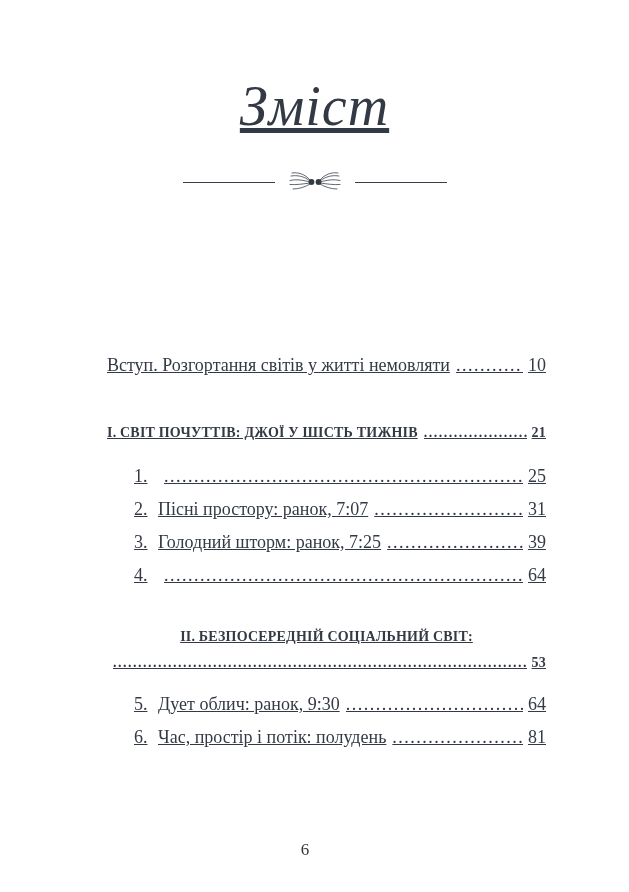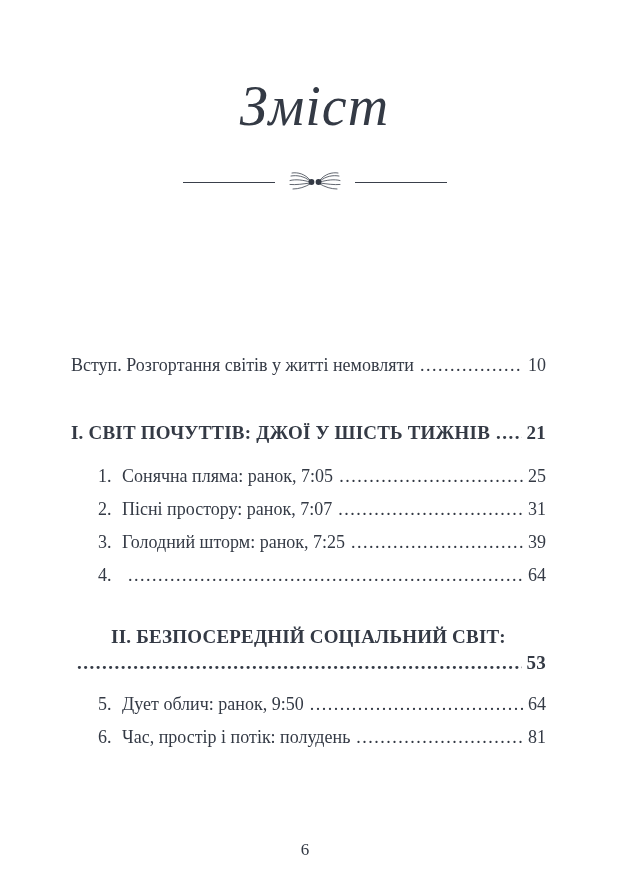--- a/index.html
+++ b/index.html
@@ -4,20 +4,21 @@
 <style>
   html, body { margin: 0; padding: 0; background: #ffffff; }
   .page {
     position: relative;
     width: 629px;
     height: 892px;
     background: #ffffff;
     font-family: "Liberation Serif", serif;
     color: #343a45;
     overflow: hidden;
+    text-decoration: underline;
   }
   .title {
     margin: 0;
     padding-top: 78px;
     text-align: center;
     font-size: 56px;
     line-height: 1;
     font-style: italic;
     font-weight: 400;
     letter-spacing: 1px;
@@ -31,41 +32,41 @@
   }
   .rule {
     display: block;
     width: 92px;
     height: 1px;
     background: #3a404b;
   }
   .ornament-svg { display: block; }
   .toc {
     margin-top: 162px;
-    padding-left: 71px;
+    padding-left: 107px;
     padding-right: 83px;
     font-size: 18px;
     line-height: 23px;
   }
   .row { display: flex; align-items: baseline; }
   .row .label { white-space: nowrap; }
   .leader {
     flex: 1;
     overflow: hidden;
     white-space: nowrap;
     margin: 0 5px 0 6px;
     min-width: 12px;
   }
   .leader::after {
     content: "...................................................................................................";
     letter-spacing: 1.5px;
   }
   .pagenum { flex: none; }
   .intro { margin-bottom: 44px; }
-  .heading { font-size: 19px; font-weight: 700; letter-spacing: 0.2px; line-height: 24px; }
+  .heading { font-size: 14px; font-weight: 700; letter-spacing: 0.2px; line-height: 24px; }
   .heading-row { margin-bottom: 20px; }
   .chapter { margin-bottom: 10px; }
   .chapter .num {
     flex: none;
     margin-left: 27px;
     width: 24px;
   }
   .section2 { margin-top: 36px; margin-bottom: 18px; text-align: center; }
   .section2 .line1 { line-height: 28px; white-space: nowrap; }
   .section2 .line2 .label { margin-left: 27px; }
@@ -113,21 +114,20 @@
     </div>
 
     <div class="row heading heading-row">
       <span class="label">I. СВІТ ПОЧУТТІВ: ДЖОЇ У ШІСТЬ ТИЖНІВ</span>
       <span class="leader"></span>
       <span class="pagenum">21</span>
     </div>
 
     <div class="row chapter">
       <span class="num">1.</span>
-      <span class="label">Сонячна пляма: ранок, 7:05</span>
       <span class="leader"></span>
       <span class="pagenum">25</span>
     </div>
 
     <div class="row chapter">
       <span class="num">2.</span>
       <span class="label">Пісні простору: ранок, 7:07</span>
       <span class="leader"></span>
       <span class="pagenum">31</span>
     </div>
@@ -148,21 +148,21 @@
     <div class="heading section2">
       <div class="line1">II. БЕЗПОСЕРЕДНІЙ СОЦІАЛЬНИЙ СВІТ:</div>
       <div class="row line2">
         <span class="leader"></span>
         <span class="pagenum">53</span>
       </div>
     </div>
 
     <div class="row chapter">
       <span class="num">5.</span>
-      <span class="label">Дует облич: ранок, 9:50</span>
+      <span class="label">Дует облич: ранок, 9:30</span>
       <span class="leader"></span>
       <span class="pagenum">64</span>
     </div>
 
     <div class="row chapter">
       <span class="num">6.</span>
       <span class="label">Час, простір і потік: полудень</span>
       <span class="leader"></span>
       <span class="pagenum">81</span>
     </div>

